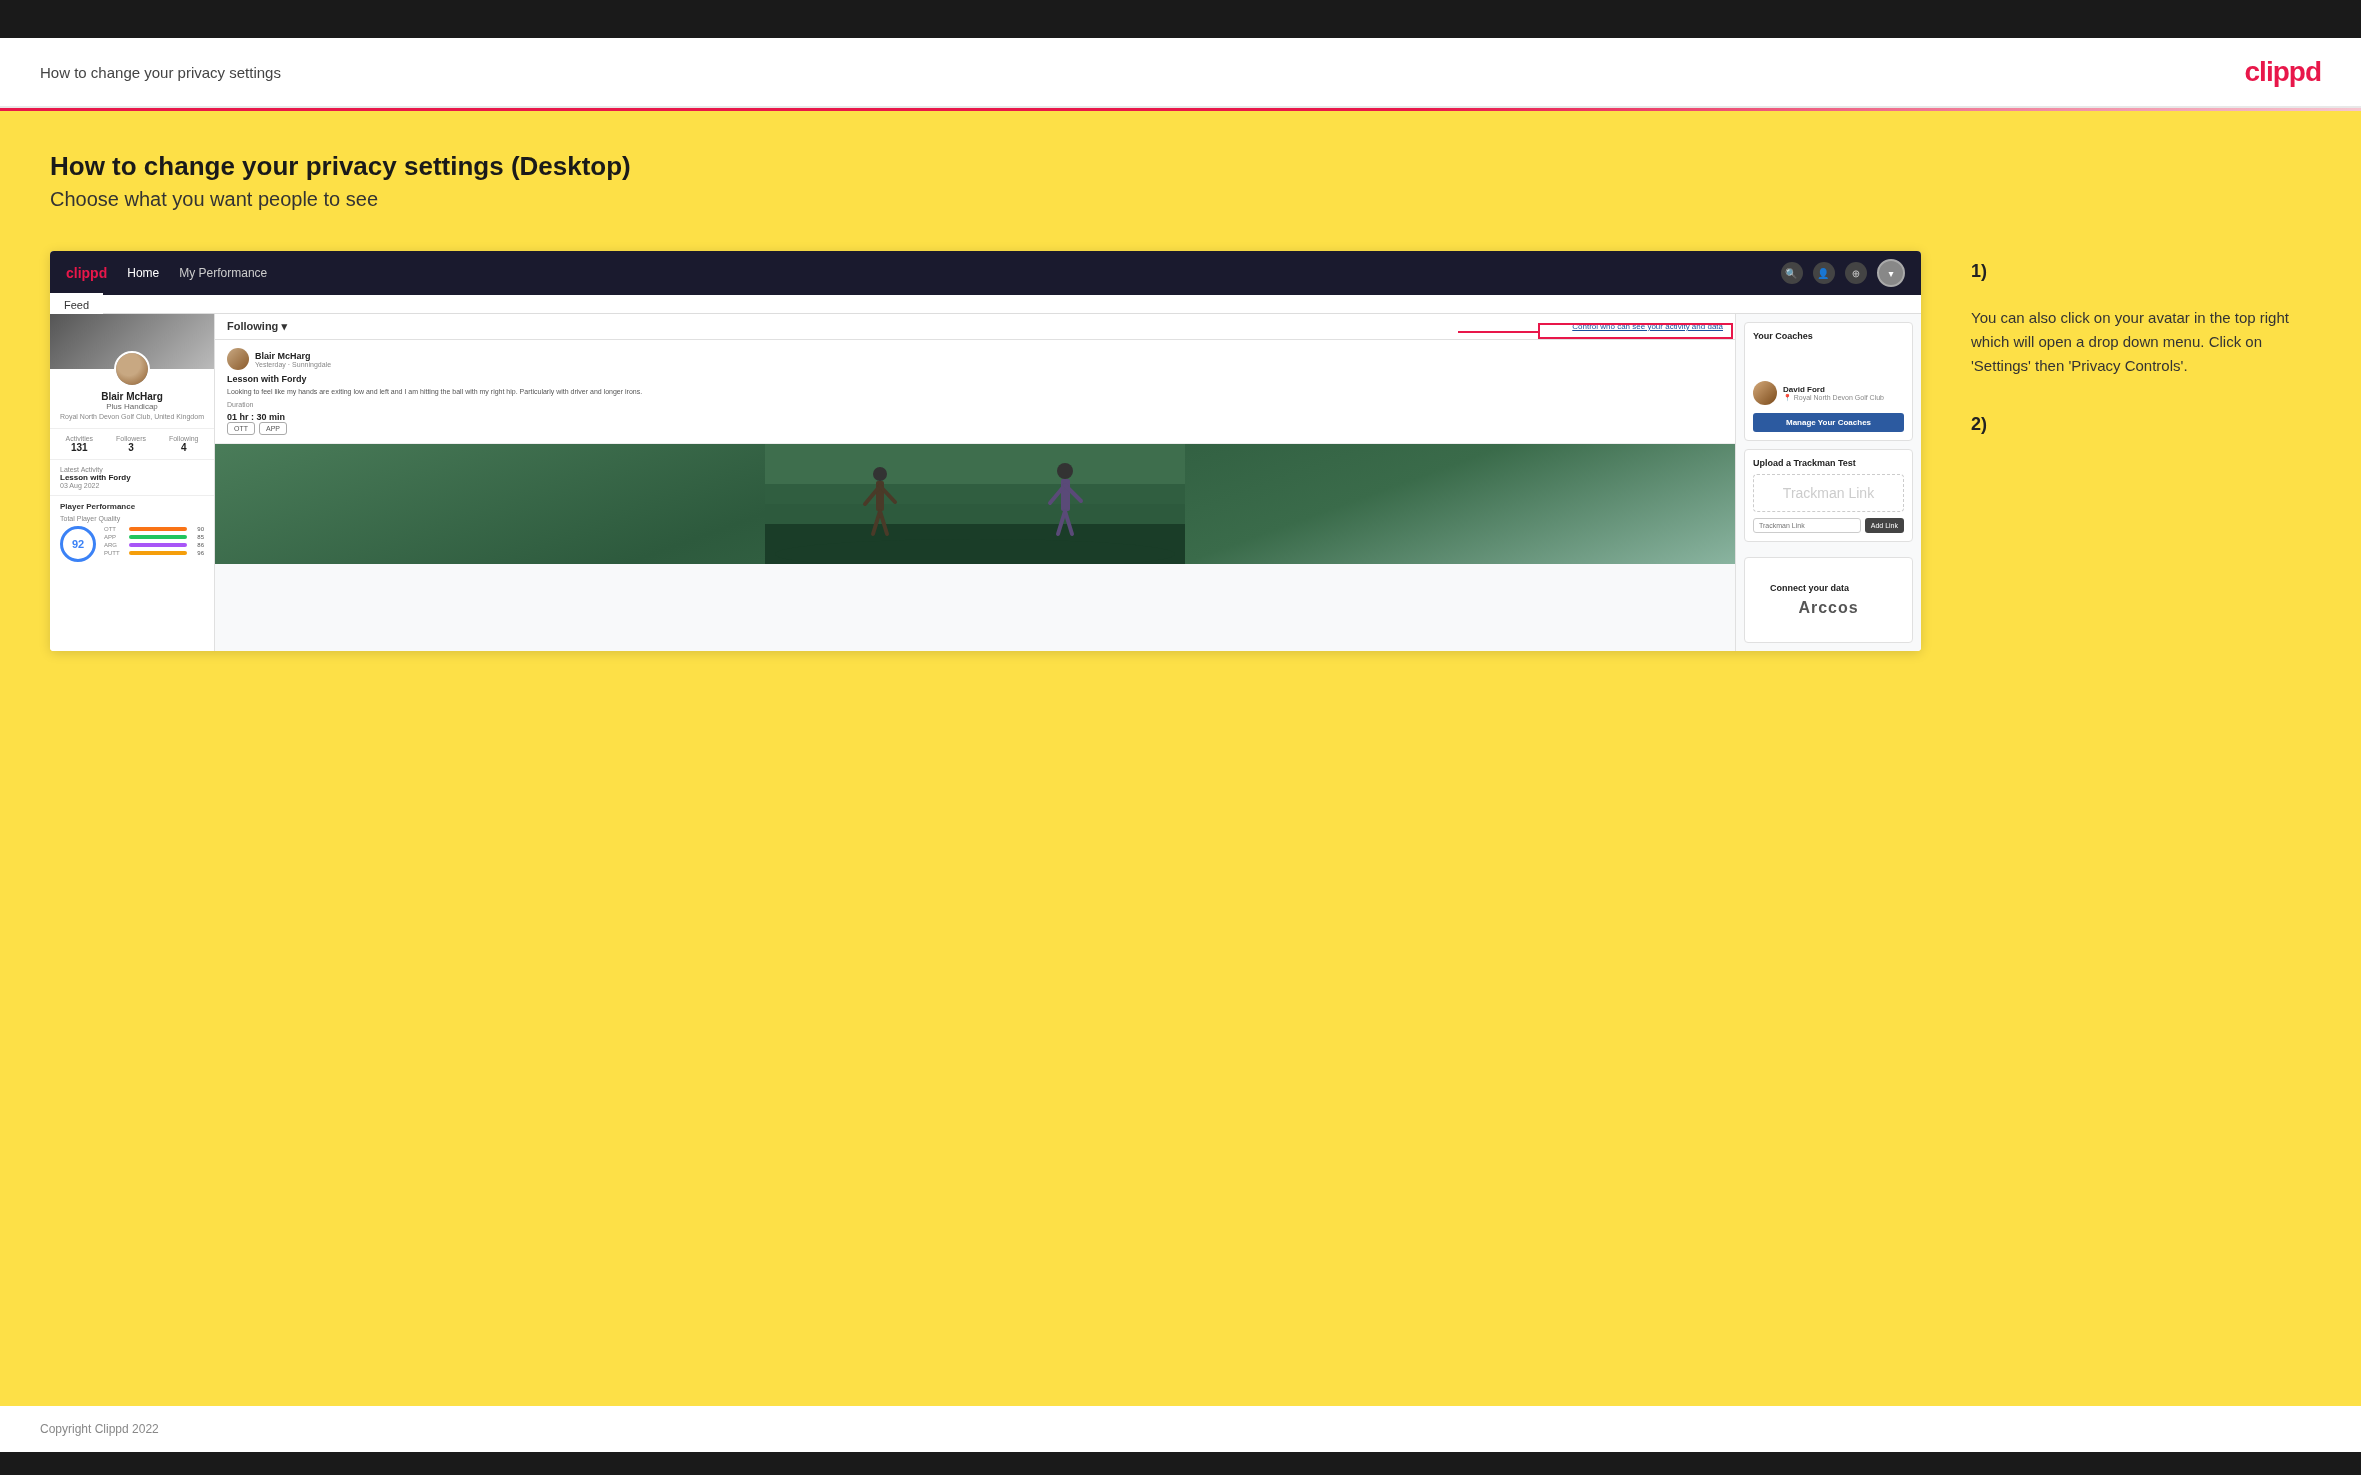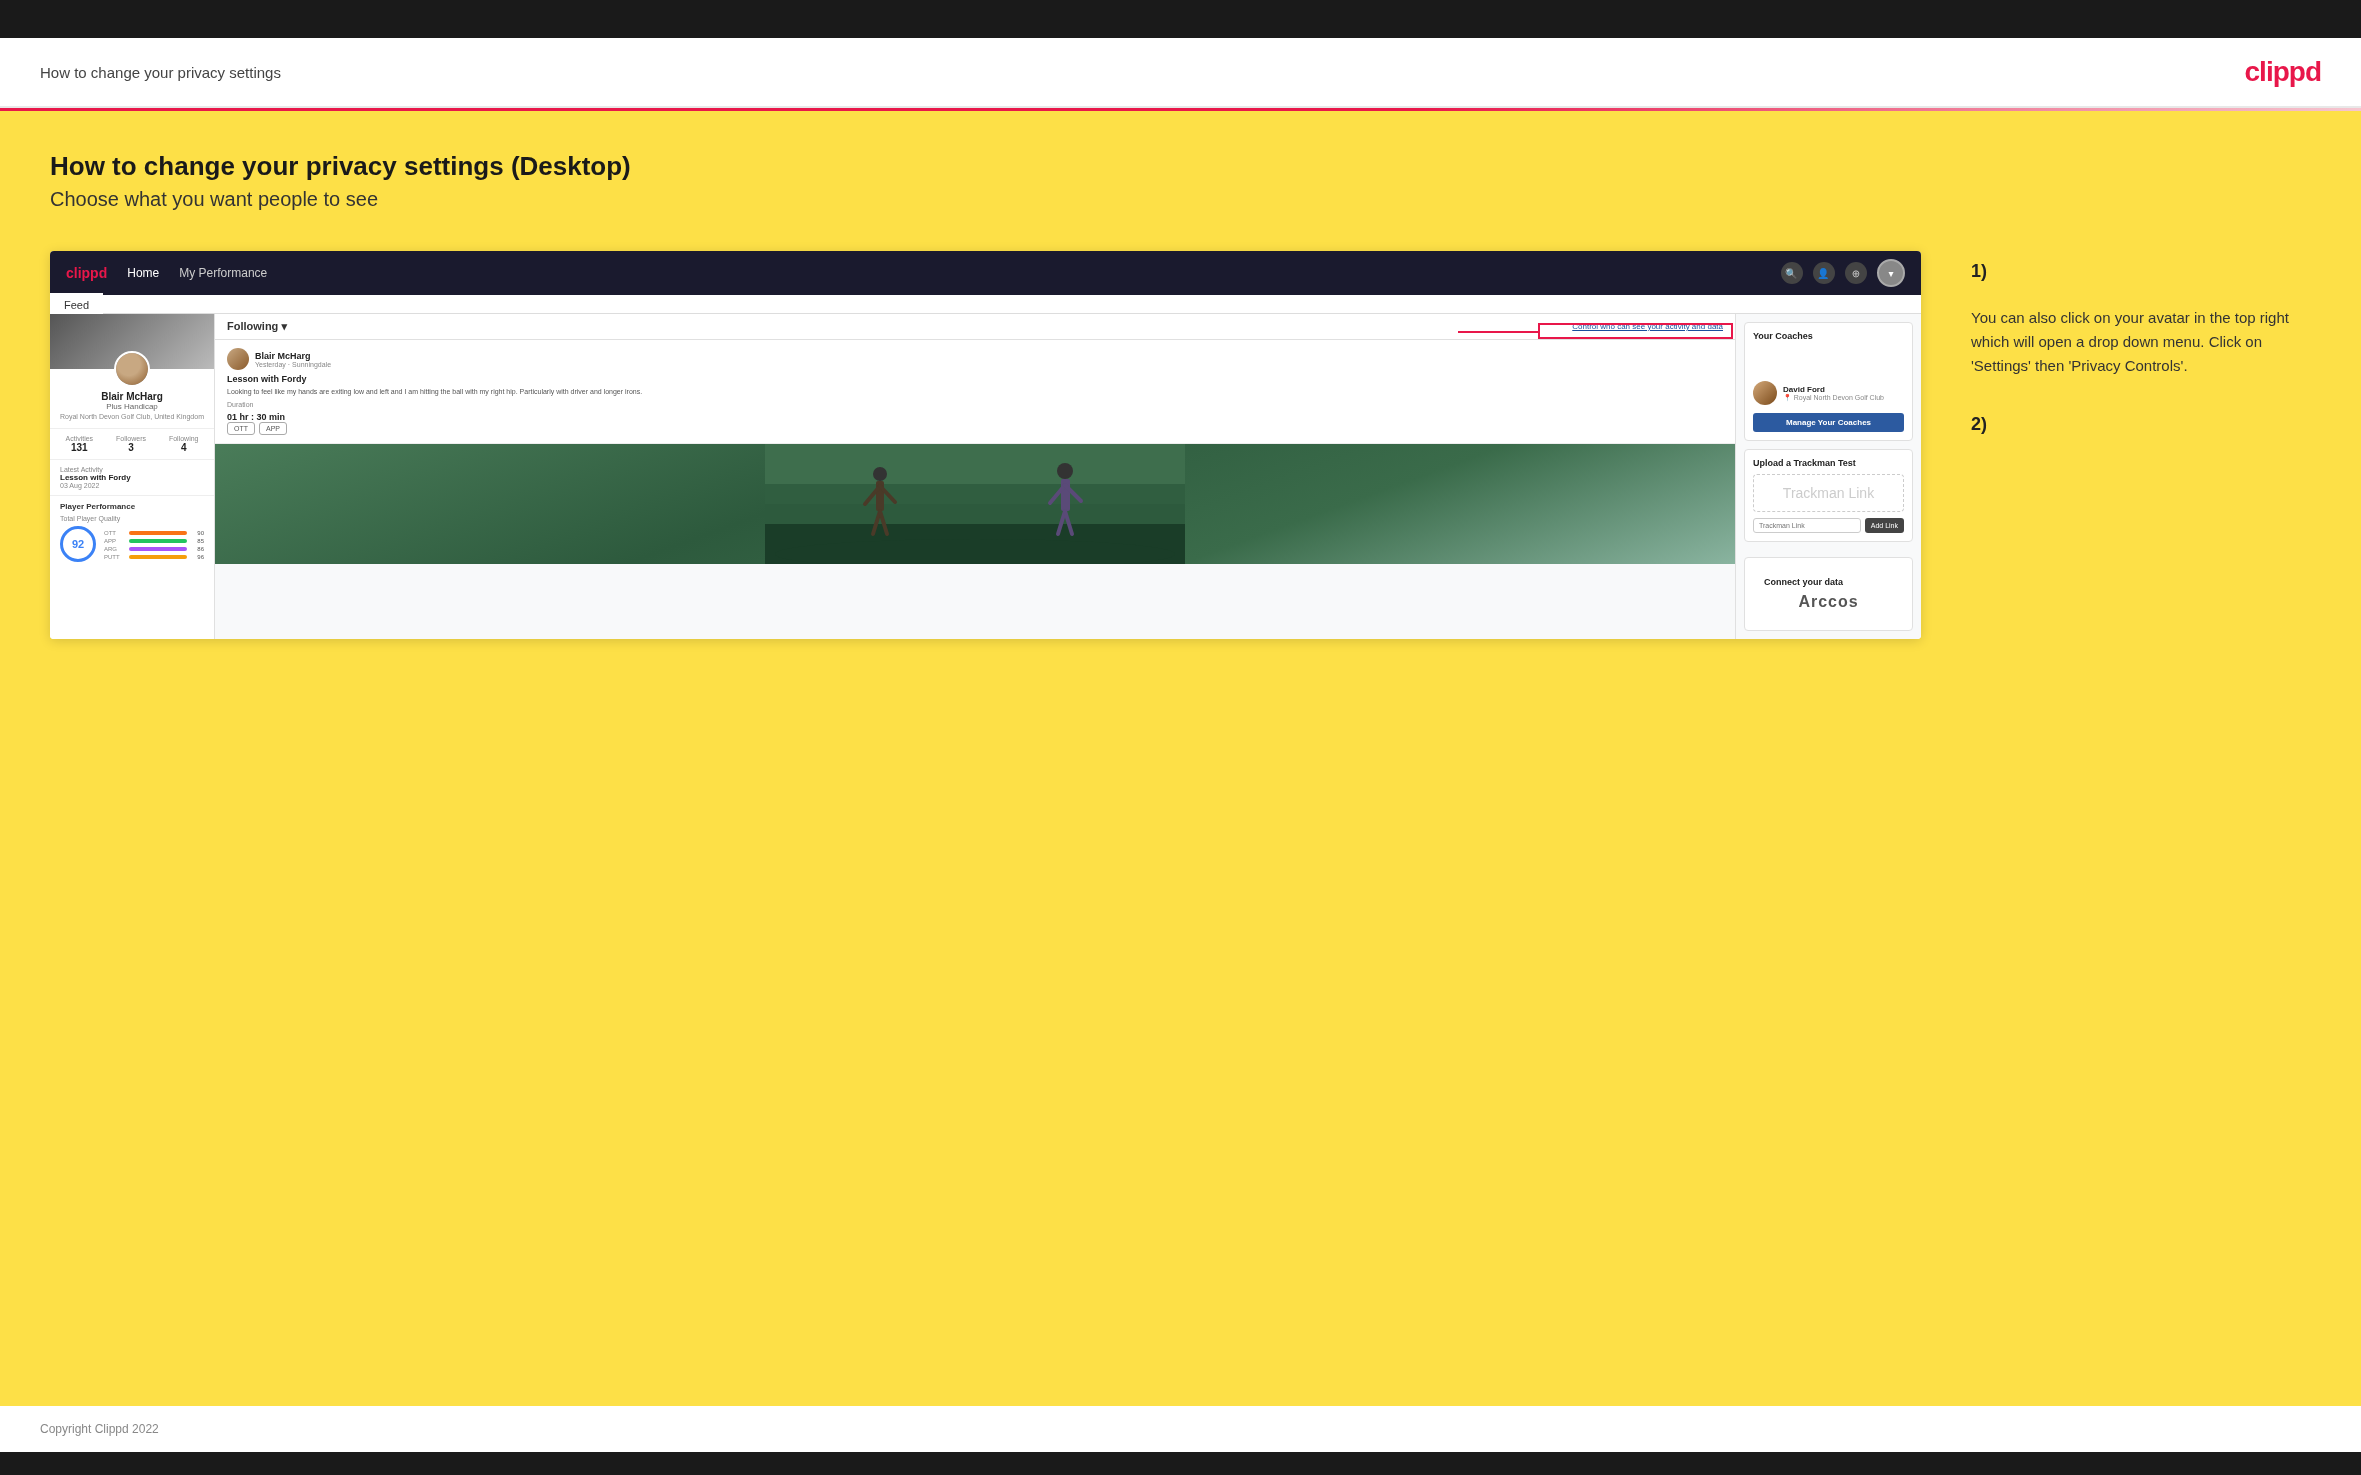--- a/index.html
+++ b/index.html
@@ -234,21 +234,21 @@
       color: #333;
       margin-bottom: 4px;
     }
     .mockup-quality-label {
       font-size: 7px;
       color: #888;
       margin-bottom: 4px;
     }
     .mockup-quality-row {
       display: flex;
-      align-items: flex-end;
+      align-items: flex-start;
       gap: 8px;
     }
     .mockup-circle-score {
       width: 36px;
       height: 36px;
       border-radius: 50%;
       border: 3px solid #3b82f6;
       display: flex;
       align-items: center;
       justify-content: center;
@@ -471,21 +471,21 @@
       color: #fff;
       border: none;
       border-radius: 3px;
       padding: 3px 6px;
       font-size: 7px;
     }
     .mockup-connect-section {
       background: #fff;
       border: 1px solid #e0e0e0;
       border-radius: 4px;
-      padding: 19px;
+      padding: 25px;
       margin-top: 15px;
     }
     .mockup-arccos {
       text-align: center;
       font-size: 16px;
       font-weight: 700;
       color: #555;
       letter-spacing: 1px;
     }
 

